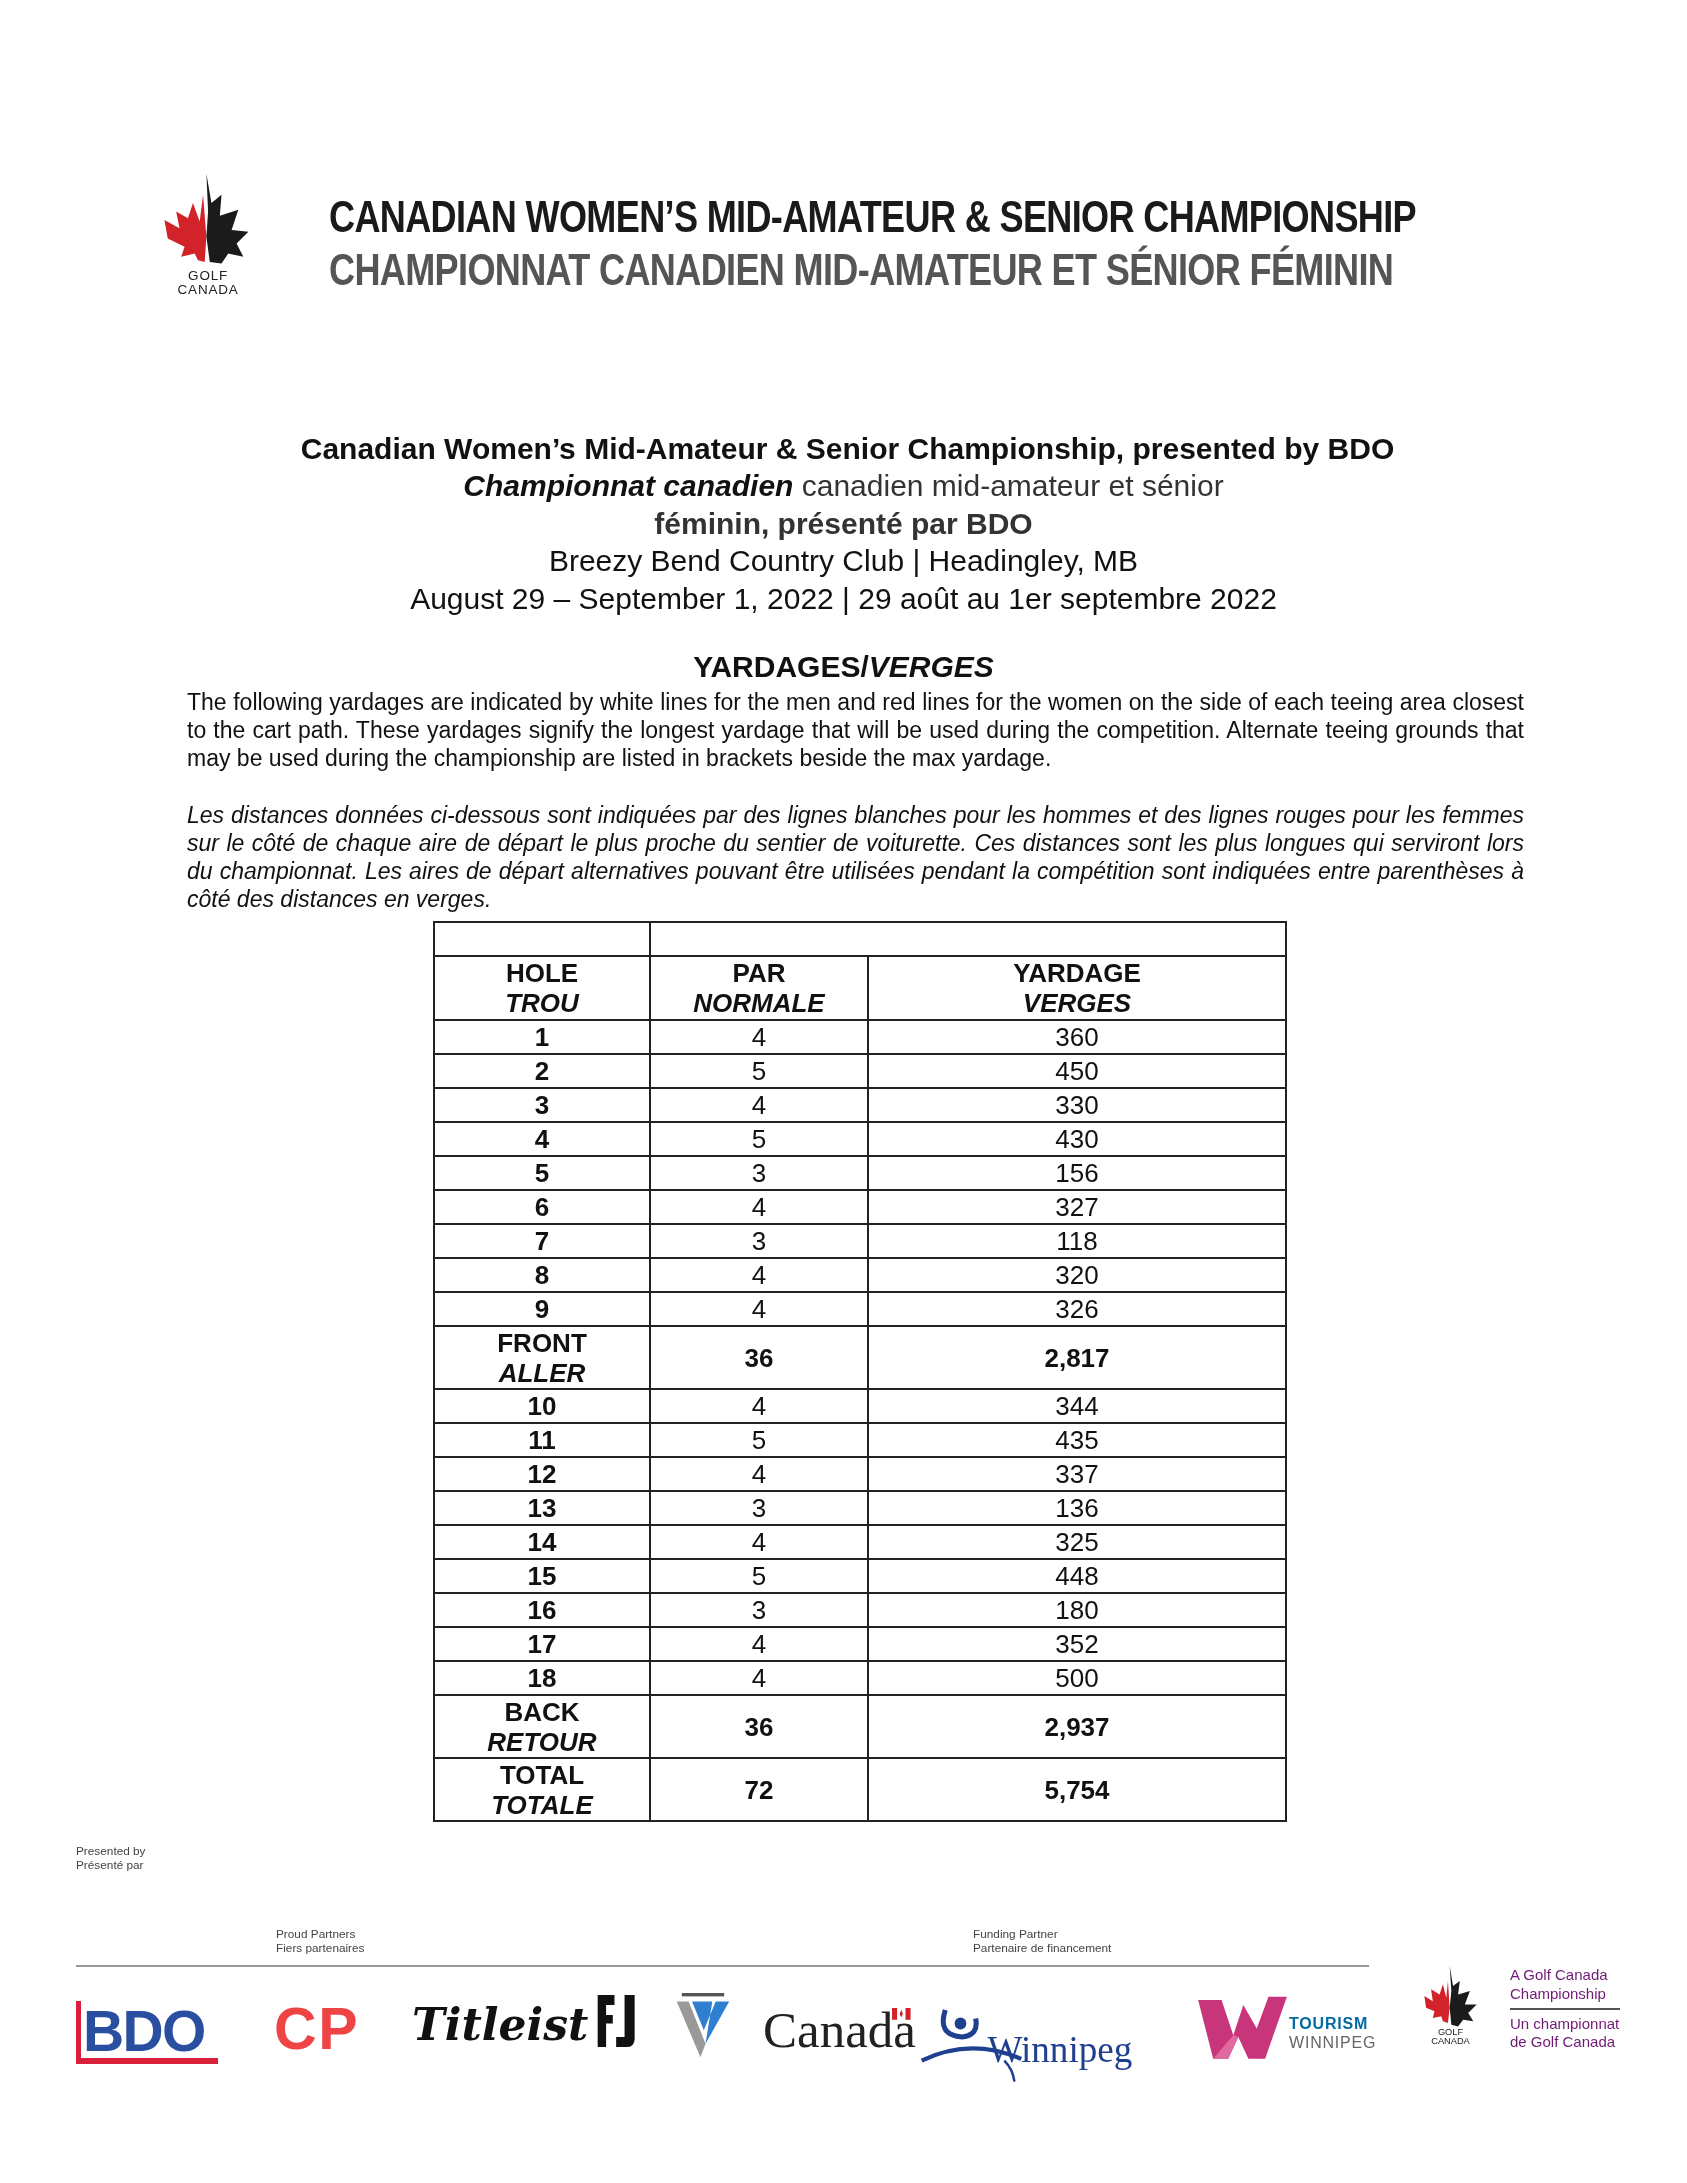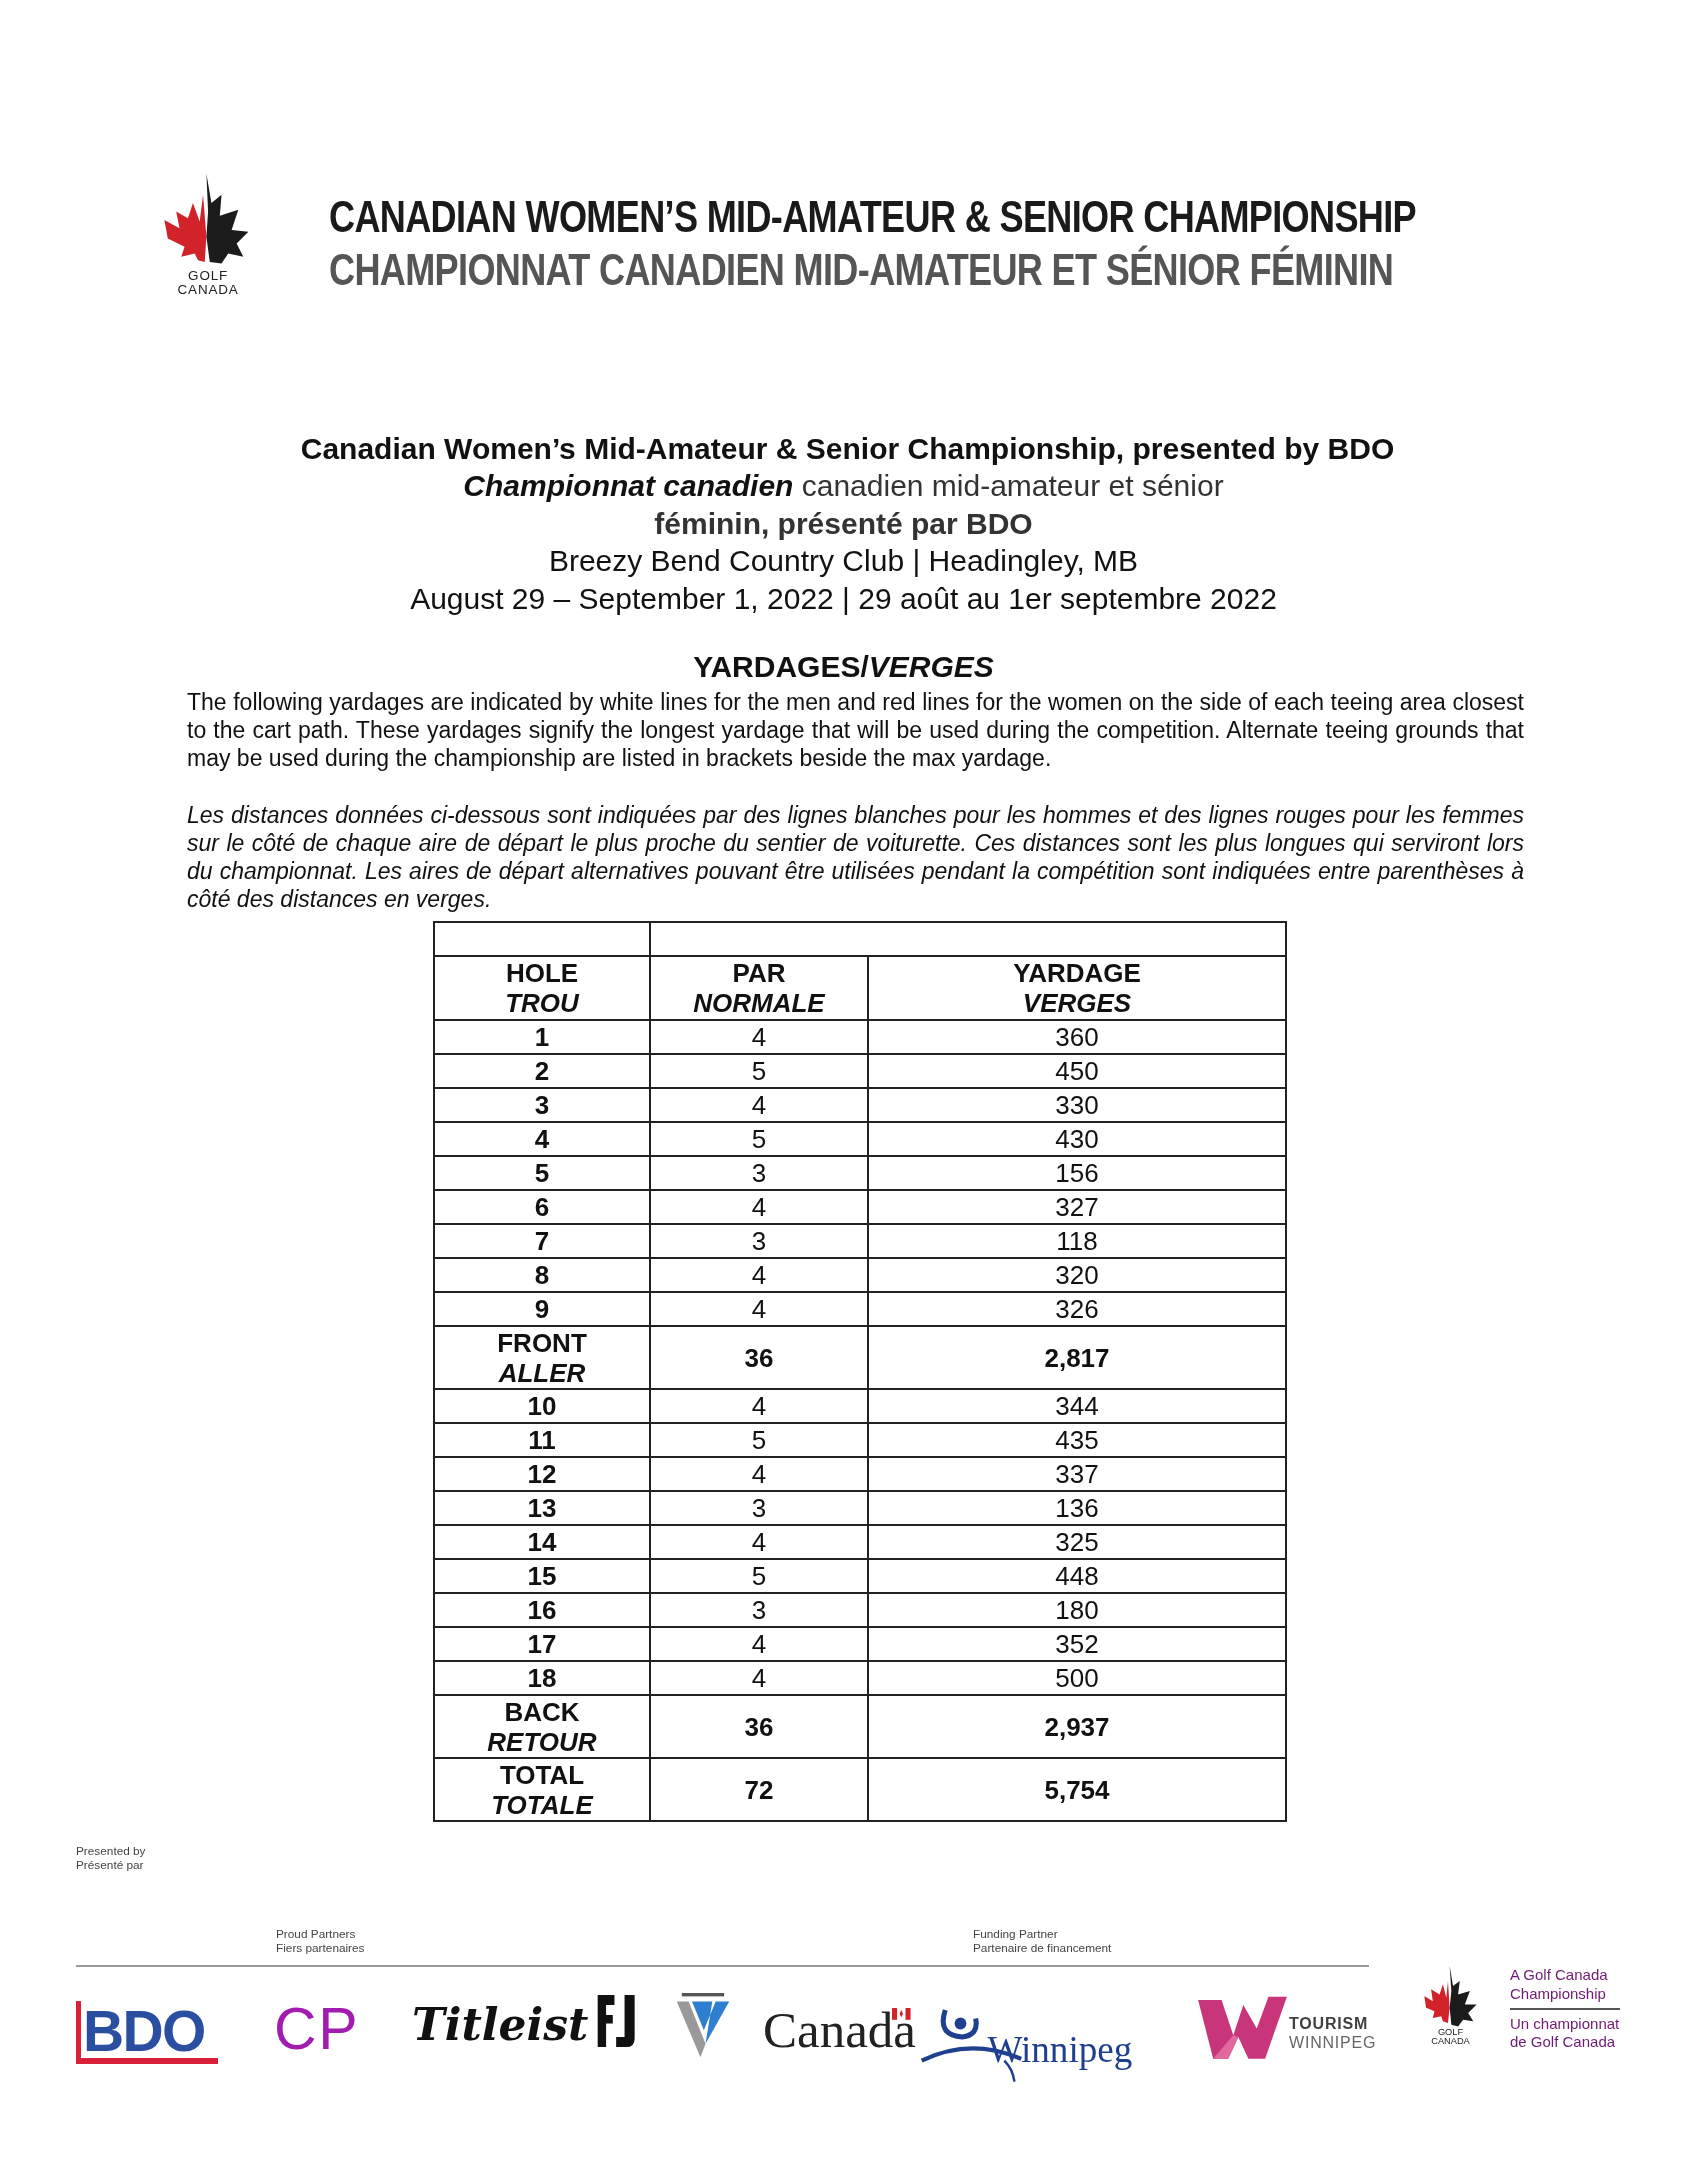--- a/index.html
+++ b/index.html
@@ -45,30 +45,30 @@
   
   .foot-lbl { font-size:11.8px; color:#444; line-height:14.3px; }
   #lbl-presented { left:76px; top:1844px; }
   #lbl-partners { left:276px; top:1927px; }
   #lbl-funding { left:973px; top:1927px; }
   #foot-rule { left:76px; top:1965px; width:1293px; height:1.7px; background:#999; }
   .logo-txt { white-space:nowrap; }
   #bdo { left:76px; top:1998px; font-size:57px; font-weight:bold; color:#2a4ea0; letter-spacing:-1.7px; }
   #bdo-bar { left:76px; top:2058px; width:142px; height:5.9px; background:#d8203a; }
   #bdo-vbar { left:76px; top:2001px; width:5px; height:61px; background:#d8203a; }
-  #cp { left:274px; top:1995px; font-size:59px; font-weight:400; color:#a21caf; letter-spacing:1.7px; }
+  #cp { left:274px; top:1995px; font-size:59px; font-weight:700; color:#ef4444; letter-spacing:1.7px; }
   #titleist { left:412px; top:1999px; font-size:44px; font-family:"DejaVu Serif", serif; font-style:italic; font-weight:bold; color:#111; }
   #fj { left:596px; top:1993px; width:42px; height:56px; }
   #levelwear { left:675px; top:1993px; width:56px; height:66px; }
   #canada { left:763px; top:2001px; font-family:"Liberation Serif", serif; font-size:51px; color:#222; }
   #canada-flag { left:892px; top:2008px; width:18.6px; height:11.8px; }
   #winnipeg { left:920px; top:1993px; width:253px; height:93px; }
   #tourism-w { left:1196px; top:1995px; width:93px; height:67px; }
   #tourism-txt { left:1289px; top:2015px; font-size:16px; line-height:18.6px; }
-  #tourism-txt b { display:block; color:#404040; letter-spacing:0.8px; }
+  #tourism-txt b { display:block; color:#0369a1; letter-spacing:0.8px; }
   #tourism-txt span { display:block; color:#666; letter-spacing:0.8px; }
   #gc-foot-logo { left:1421px; top:1964px; width:59px; height:81px; }
   #gc-foot-txt { left:1510px; top:1966px; font-size:15px; line-height:18.6px; color:#701a75; }
   #gc-foot-txt .rule { width:110px; height:1.7px; background:#555; margin:5px 0; }
 </style>
 </head>
 <body>
 
 <svg id="logo" class="abs" viewBox="0 0 125 150">
   <path d="M10 60 L28 70 L24 50 L38 58 L44 40 L52 62 L56 30 L60 80 L58 110 L50 108 L46 100 L30 104 L34 92 L14 82 Z" fill="#d2232a"></path>

